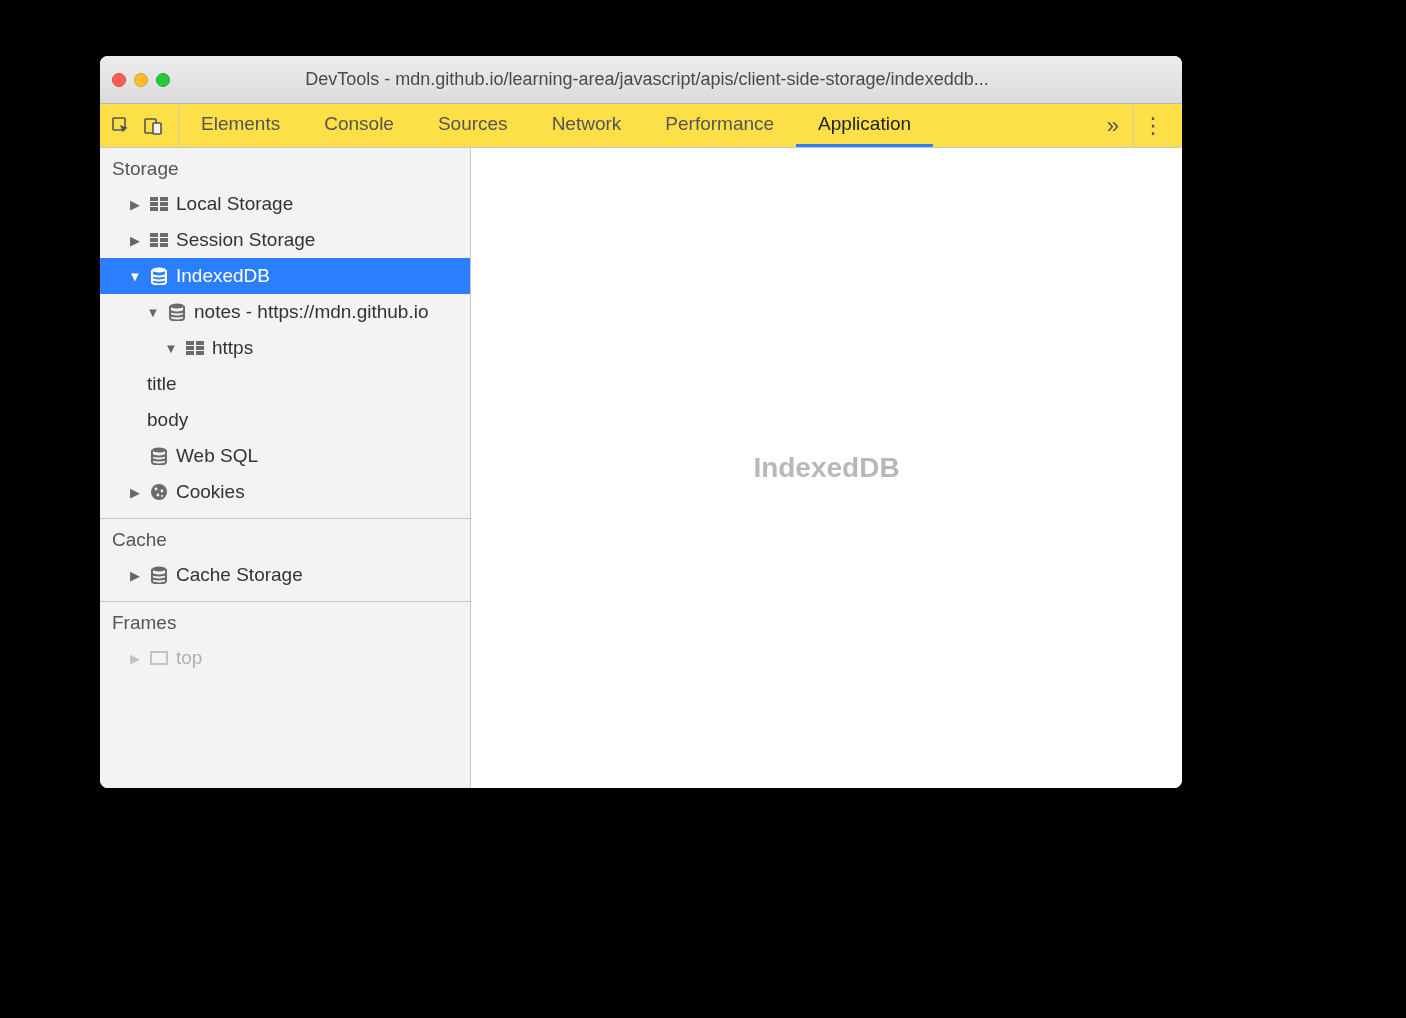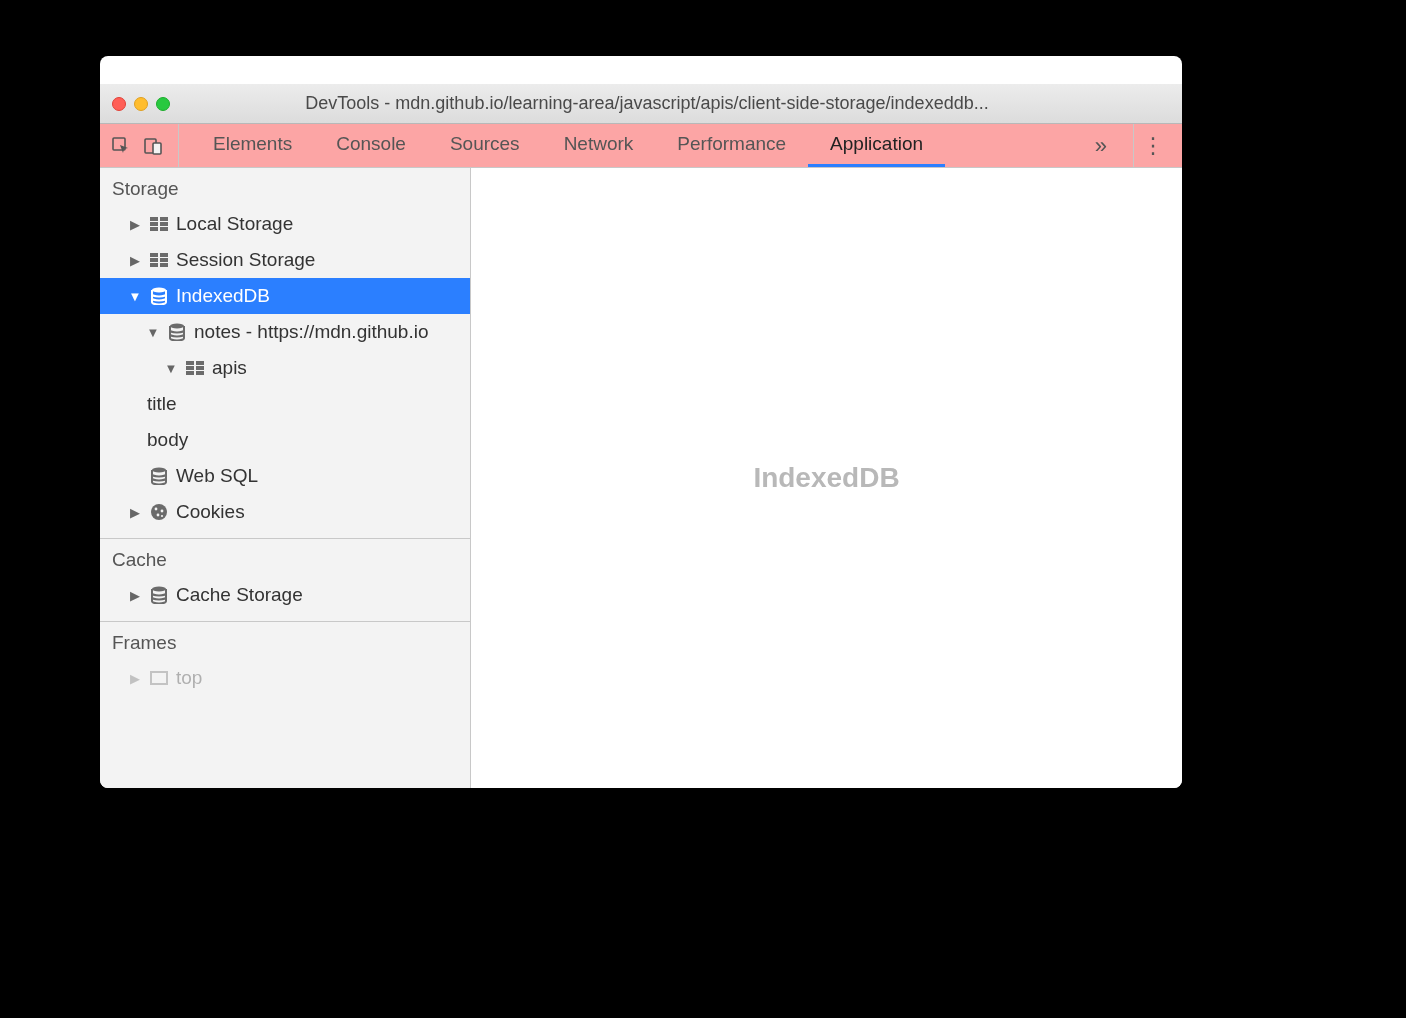--- a/index.html
+++ b/index.html
@@ -17,28 +17,27 @@
     width: 1082px;
     height: 732px;
     background: #fff;
     border-radius: 8px;
     box-shadow: 0 20px 60px rgba(0,0,0,0.6);
     overflow: hidden;
     display: flex;
     flex-direction: column;
   }
   .titlebar {
-    height: 40px;
+    height: 48px;
     background: linear-gradient(#ececec, #dcdcdc);
     border-bottom: 1px solid #b8b8b8;
     display: flex;
     align-items: center;
     padding: 0 12px;
     gap: 4px;
-    margin-top: 28px;
   }
   .traffic { display: flex; gap: 8px; align-items: center; }
   .dot { width: 14px; height: 14px; border-radius: 50%; }
   .dot.red    { background: #ff5f57; border: 1px solid #e14138; }
   .dot.yellow { background: #ffbd2e; border: 1px solid #dfa022; }
   .dot.green  { background: #28c940; border: 1px solid #1dad2c; }
   .title {
     flex: 1;
     text-align: center;
     font-size: 18px;
@@ -47,22 +46,22 @@
     overflow: hidden;
     text-overflow: ellipsis;
     padding-right: 50px;
   }
   .toolbar {
     height: 44px;
     border-bottom: 1px solid #c8c8c8;
     display: flex;
     align-items: center;
     padding: 0 10px;
-    gap: 12px;
-    background: #fca5a5;
+    gap: 0;
+    background: #fde047;
     justify-content: flex-end;
   }
   .tool-icons { display: flex; align-items: center; gap: 10px; padding-right: 14px; border-right: 1px solid #c8c8c8; height: 100%; }
   .tool-icon { width: 22px; height: 22px; display:flex; align-items:center; justify-content:center; color:#555; }
   .tabs { display: flex; align-items: center; height: 100%; flex: 1; }
   .tab {
     padding: 0 22px;
     height: 100%;
     display: flex;
     align-items: center;
@@ -247,21 +246,21 @@
           <span class="ico">
             <svg width="18" height="14" viewBox="0 0 18 14" fill="#6b6b6b">
                 <rect x="0" y="0" width="8" height="4"></rect>
                 <rect x="10" y="0" width="8" height="4"></rect>
                 <rect x="0" y="5" width="8" height="4"></rect>
                 <rect x="10" y="5" width="8" height="4"></rect>
                 <rect x="0" y="10" width="8" height="4"></rect>
                 <rect x="10" y="10" width="8" height="4"></rect>
               </svg>
           </span>
-          <span>apis</span>
+          <span>https</span>
         </div>
 
         <div class="row indent4">
           <span>title</span>
         </div>
         <div class="row indent4">
           <span>body</span>
         </div>
 
         <div class="row indent1">

